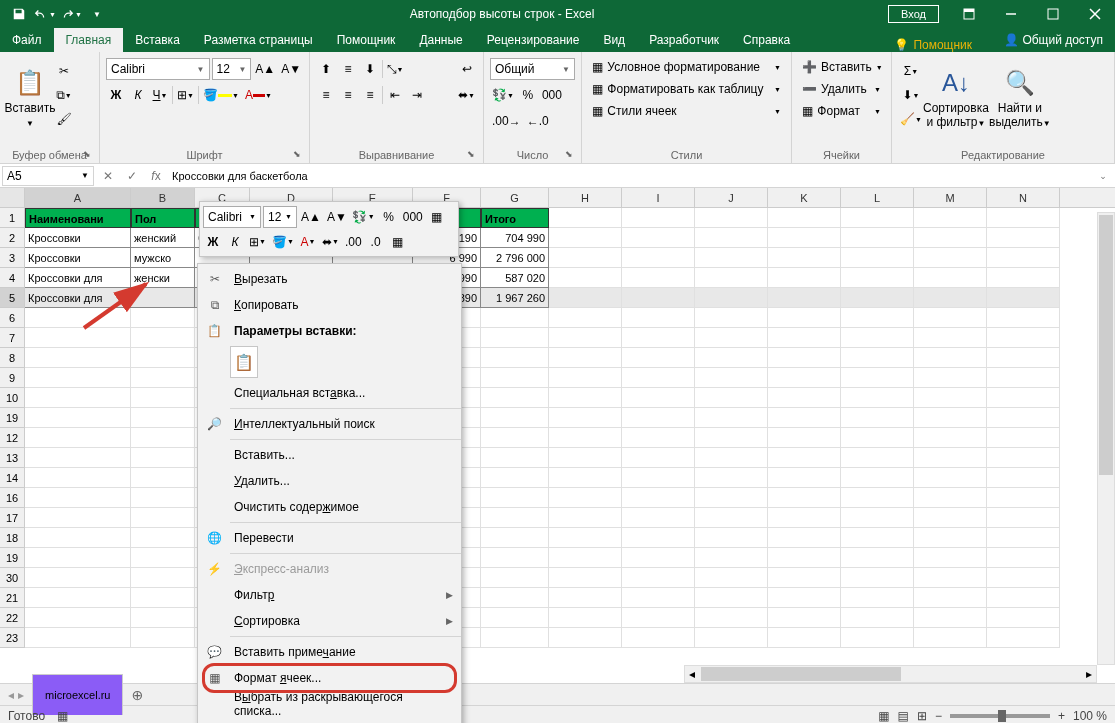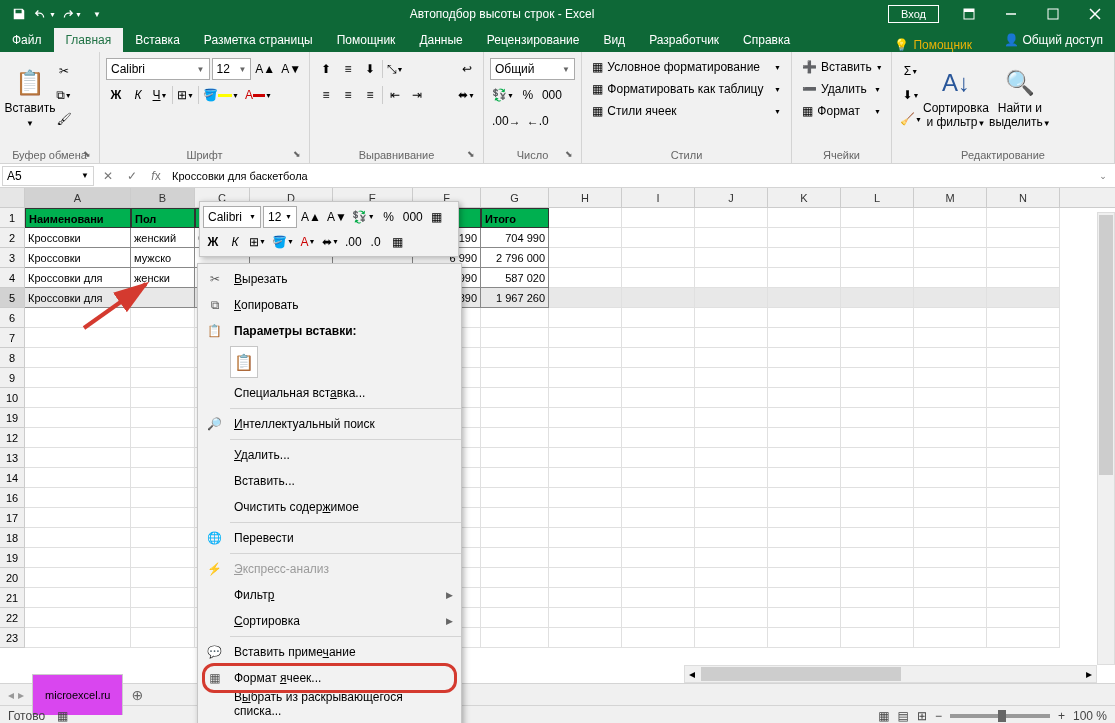--- a/index.html
+++ b/index.html
@@ -40,21 +40,21 @@
 .row{display:flex;height:20px}
 .rh{width:25px;background:#f0f0f0;border-right:1px solid #ccc;border-bottom:1px solid #ccc;text-align:center;line-height:20px;font-size:11px}
 .rh.sel{background:#d2d2d2}
 .cell{border-right:1px solid #e0e0e0;border-bottom:1px solid #e0e0e0;padding:0 3px;line-height:20px;font-size:11px;overflow:hidden;white-space:nowrap}
 .cell.hdr{background:#00b050;font-weight:bold;border:1px solid #333}
 .cell.data{border:1px solid #888;border-top:none;border-left:none}
 .cell.sel-row{background:#e8e8e8}
 .cell.num{text-align:right}
 .sheet-tabs{height:22px;background:#f0f0f0;border-top:1px solid #d4d4d4;display:flex;align-items:center}
 .sheet-nav{display:flex;padding:0 8px;gap:4px}
-.sheet-tab{background:#d946ef;border:1px solid #ccc;border-bottom:none;padding:14px 12px;font-size:11px}
+.sheet-tab{background:#8b5cf6;border:1px solid #ccc;border-bottom:none;padding:14px 12px;font-size:11px}
 .status-bar{height:20px;background:#f0f0f0;border-top:1px solid #d4d4d4;display:flex;align-items:center;padding:0 8px;font-size:11px;color:#444}
 .status-right{margin-left:auto;display:flex;align-items:center;gap:8px}
 .zoom-slider{width:100px;height:4px;background:#999;position:relative}
 .zoom-slider .thumb{position:absolute;width:8px;height:12px;background:#666;top:-4px;left:48px}
 
 .ctx-menu{position:absolute;top:263px;left:197px;width:265px;background:#f2f2f2;border:1px solid #c6c6c6;box-shadow:2px 2px 6px rgba(0,0,0,0.3);padding:2px 0;z-index:100}
 .ctx-item{display:flex;align-items:center;height:26px;padding:0 8px 0 8px;cursor:pointer;font-size:12px;gap:10px}
 .ctx-item .ci-icon{width:18px;height:18px;display:flex;align-items:center;justify-content:center;color:#555;flex-shrink:0}
 .ctx-item.disabled{color:#9b9b9b}
 .ctx-item.highlight{position:relative}
@@ -646,21 +646,21 @@
         <div class="cell" style="width: 68px;"></div>
         <div class="cell" style="width: 73px;"></div>
         <div class="cell" style="width: 73px;"></div>
         <div class="cell" style="width: 73px;"></div>
         <div class="cell" style="width: 73px;"></div>
         <div class="cell" style="width: 73px;"></div>
         <div class="cell" style="width: 73px;"></div>
         <div class="cell" style="width: 73px;"></div>
       </div>
       <div class="row">
-        <div class="rh">20</div>
+        <div class="rh">30</div>
         <div class="cell" style="width: 106px;"></div>
         <div class="cell" style="width: 64px;"></div>
         <div class="cell" style="width: 55px;"></div>
         <div class="cell" style="width: 83px;"></div>
         <div class="cell" style="width: 80px;"></div>
         <div class="cell" style="width: 68px;"></div>
         <div class="cell" style="width: 68px;"></div>
         <div class="cell" style="width: 73px;"></div>
         <div class="cell" style="width: 73px;"></div>
         <div class="cell" style="width: 73px;"></div>
@@ -814,25 +814,25 @@
       <span>Специальная вст<u class="acc">а</u>вка...</span>
     </div>
   <div class="ctx-sep"></div>
   <div class="ctx-item">
       <span class="ci-icon" style="color:#2a7ab0">🔎</span>
       <span><u class="acc">И</u>нтеллектуальный поиск</span>
     </div>
   <div class="ctx-sep"></div>
   <div class="ctx-item">
       <span class="ci-icon"></span>
+      <span>Вставить...</span>
+    </div>
+  <div class="ctx-item">
+      <span class="ci-icon"></span>
       <span><u class="acc">У</u>далить...</span>
-    </div>
-  <div class="ctx-item">
-      <span class="ci-icon"></span>
-      <span>Вставить...</span>
     </div>
   <div class="ctx-item">
       <span class="ci-icon"></span>
       <span>Очистить содер<u class="acc">ж</u>имое</span>
     </div>
   <div class="ctx-sep"></div>
   <div class="ctx-item">
       <span class="ci-icon" style="color:#2a7ab0">🌐</span>
       <span>Перевести</span>
     </div>

